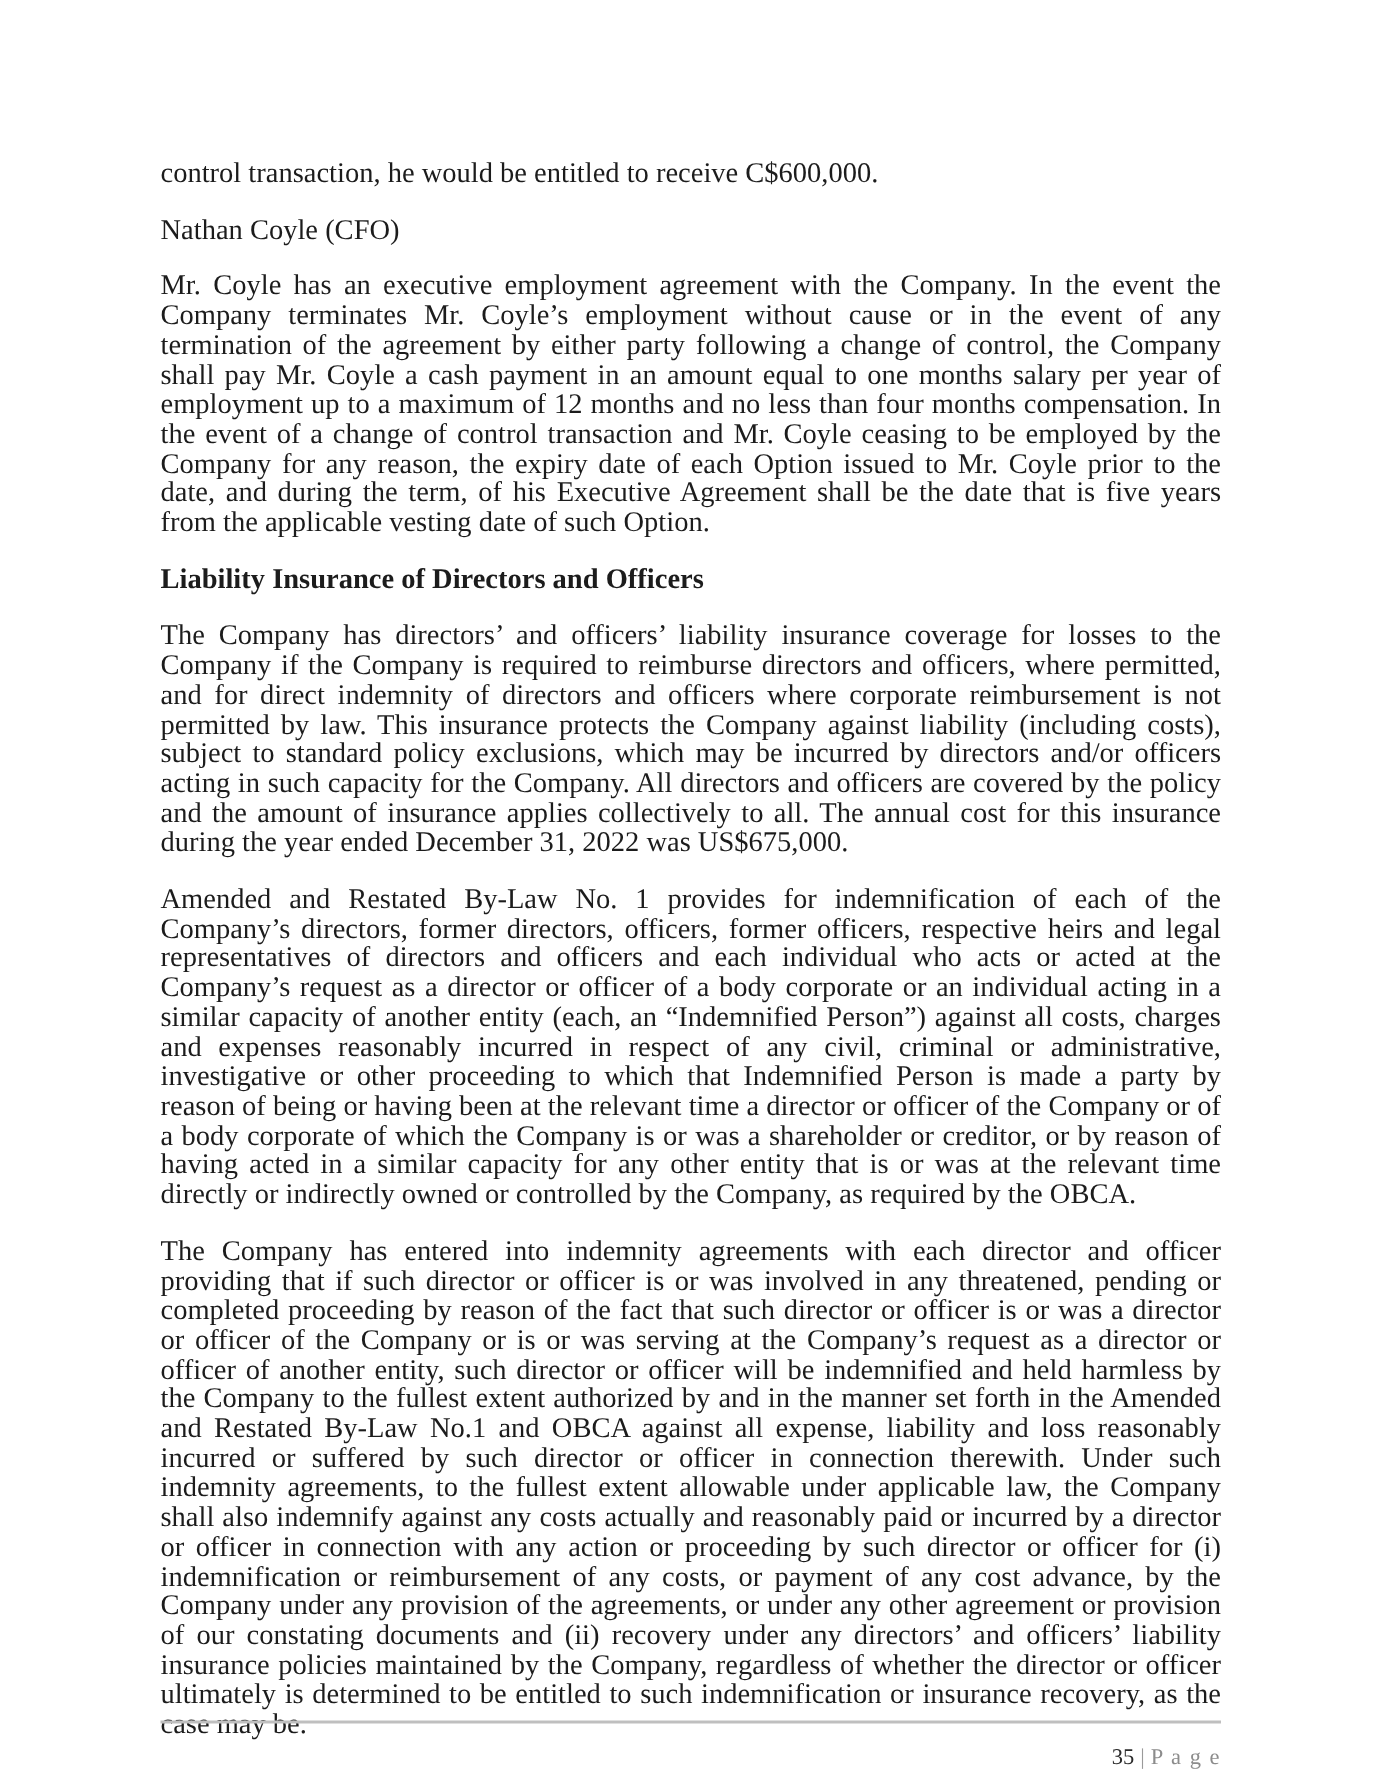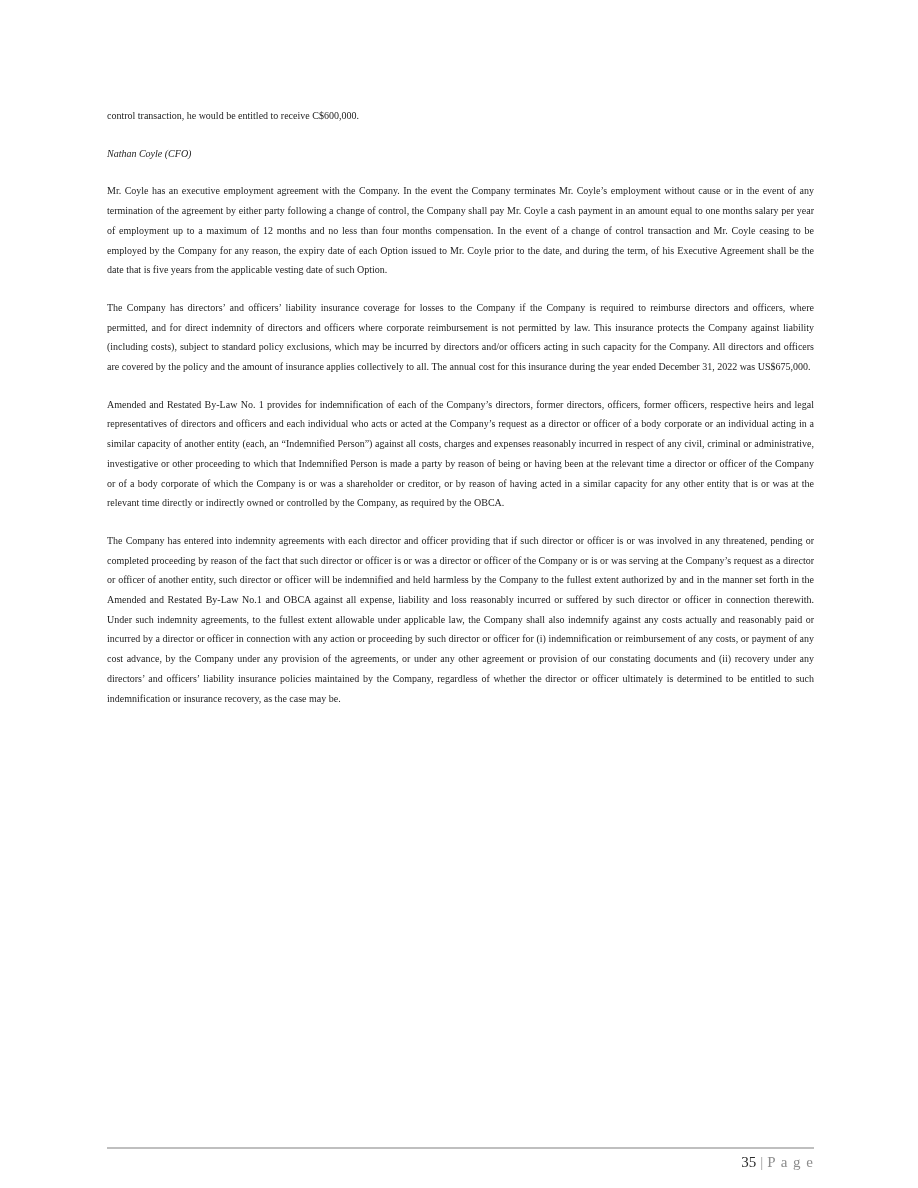--- a/index.html
+++ b/index.html
@@ -17,44 +17,43 @@
     color: #1c1c1c;
   }
   .body-text {
     position: absolute;
     left: 107px;
     top: 106px;
     width: 707px;
   }
   .para, .heading {
     margin: 0 0 18px 0;
-    font-size: 10px;
+    font-size: 19px;
     line-height: 19.7px;
     font-weight: normal;
   }
   .justify {
     text-align: justify;
     text-align-last: left;
   }
   .italic {
-    font-style: italic;
   }
   .heading {
     font-weight: bold;
   }
   .bold {
     font-weight: normal;
   }
   .footer {
     position: absolute;
     left: 107px;
     top: 1147px;
     width: 707px;
     border-top: 2px solid #bfbfbf;
-    padding-top: 4px;
+    padding-top: 14px;
     text-align: right;
     font-size: 15px;
     line-height: 19px;
   }
   .page-num {
     color: #2a2a2a;
   }
   .sep {
     color: #9a9a9a;
     padding: 0 4px;
@@ -70,20 +69,21 @@
 <div class="page">
 
   <main class="body-text">
 
     <p class="para justify">control transaction, he would be entitled to receive C$600,000.</p>
 
     <p class="para italic">Nathan Coyle (CFO)</p>
 
     <p class="para justify">Mr. Coyle has an executive employment agreement with the Company. In the event the Company terminates Mr. Coyle’s employment without cause or in the event of any termination of the agreement by either party following a change of control, the Company shall pay Mr. Coyle a cash payment in an amount equal to one months salary per year of employment up to a maximum of 12 months and no less than four months compensation. In the event of a change of control transaction and Mr. Coyle ceasing to be employed by the Company for any reason, the expiry date of each Option issued to Mr. Coyle prior to the date, and during the term, of his Executive Agreement shall be the date that is five years from the applicable vesting date of such Option.</p>
 
+    <h2 class="heading">Liability Insurance of Directors and Officers</h2>
 
     <p class="para justify">The Company has directors’ and officers’ liability insurance coverage for losses to the Company if the Company is required to reimburse directors and officers, where permitted, and for direct indemnity of directors and officers where corporate reimbursement is not permitted by law. This insurance protects the Company against liability (including costs), subject to standard policy exclusions, which may be incurred by directors and/or officers acting in such capacity for the Company. All directors and officers are covered by the policy and the amount of insurance applies collectively to all. The annual cost for this insurance during the year ended December 31, 2022 was US$675,000.</p>
 
 
     <p class="para justify"><span>Amended and Restated By-Law No. 1 provides for indemnification of each of the Company’s directors, former directors, officers, former officers, respective heirs and legal representatives of directors and officers and each individual who acts or acted at the Company’s request as a director or officer of a body corporate or an individual acting in a similar capacity of another entity (each, an </span><span class="bold">“Indemnified Person”</span><span>) against all costs, charges and expenses reasonably incurred in respect of any civil, criminal or administrative, investigative or other proceeding to which that Indemnified Person is made a party by reason of being or having been at the relevant time a director or officer of the Company or of a body corporate of which the Company is or was a shareholder or creditor, or by reason of having acted in a similar capacity for any other entity that is or was at the relevant time directly or indirectly owned or controlled by the Company, as required by the OBCA.</span></p>
 
     <p class="para justify">The Company has entered into indemnity agreements with each director and officer providing that if such director or officer is or was involved in any threatened, pending or completed proceeding by reason of the fact that such director or officer is or was a director or officer of the Company or is or was serving at the Company’s request as a director or officer of another entity, such director or officer will be indemnified and held harmless by the Company to the fullest extent authorized by and in the manner set forth in the Amended and Restated By-Law No.1 and OBCA against all expense, liability and loss reasonably incurred or suffered by such director or officer in connection therewith. Under such indemnity agreements, to the fullest extent allowable under applicable law, the Company shall also indemnify against any costs actually and reasonably paid or incurred by a director or officer in connection with any action or proceeding by such director or officer for (i) indemnification or reimbursement of any costs, or payment of any cost advance, by the Company under any provision of the agreements, or under any other agreement or provision of our constating documents and (ii) recovery under any directors’ and officers’ liability insurance policies maintained by the Company, regardless of whether the director or officer ultimately is determined to be entitled to such indemnification or insurance recovery, as the case may be.</p>
 
   </main>
 

